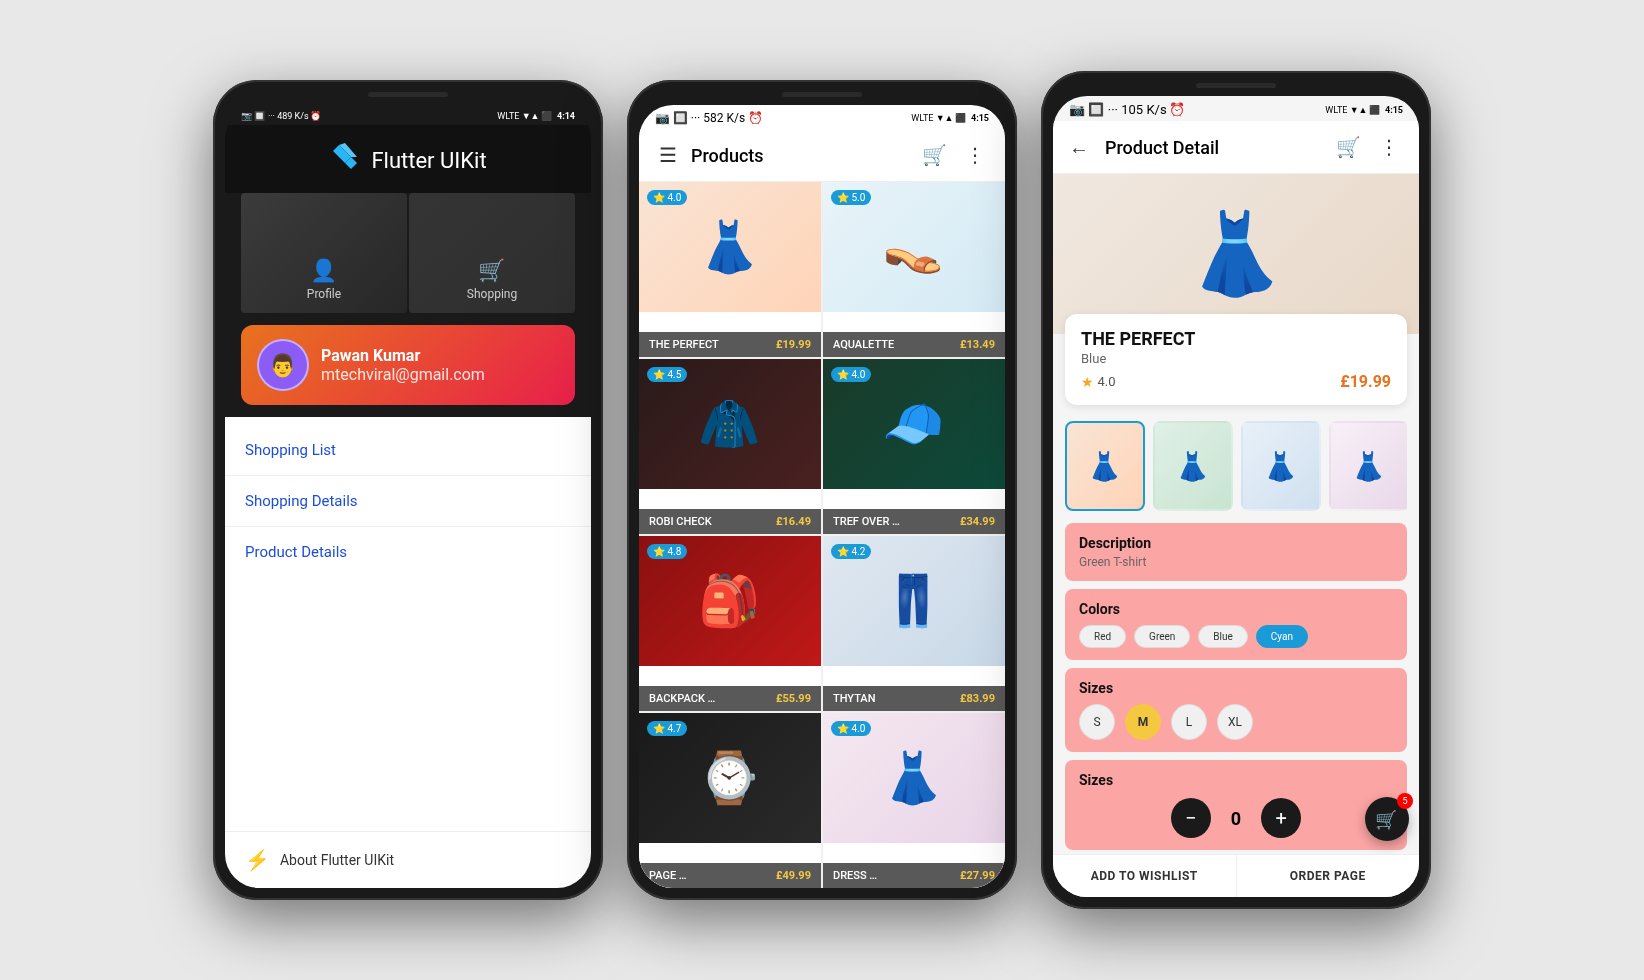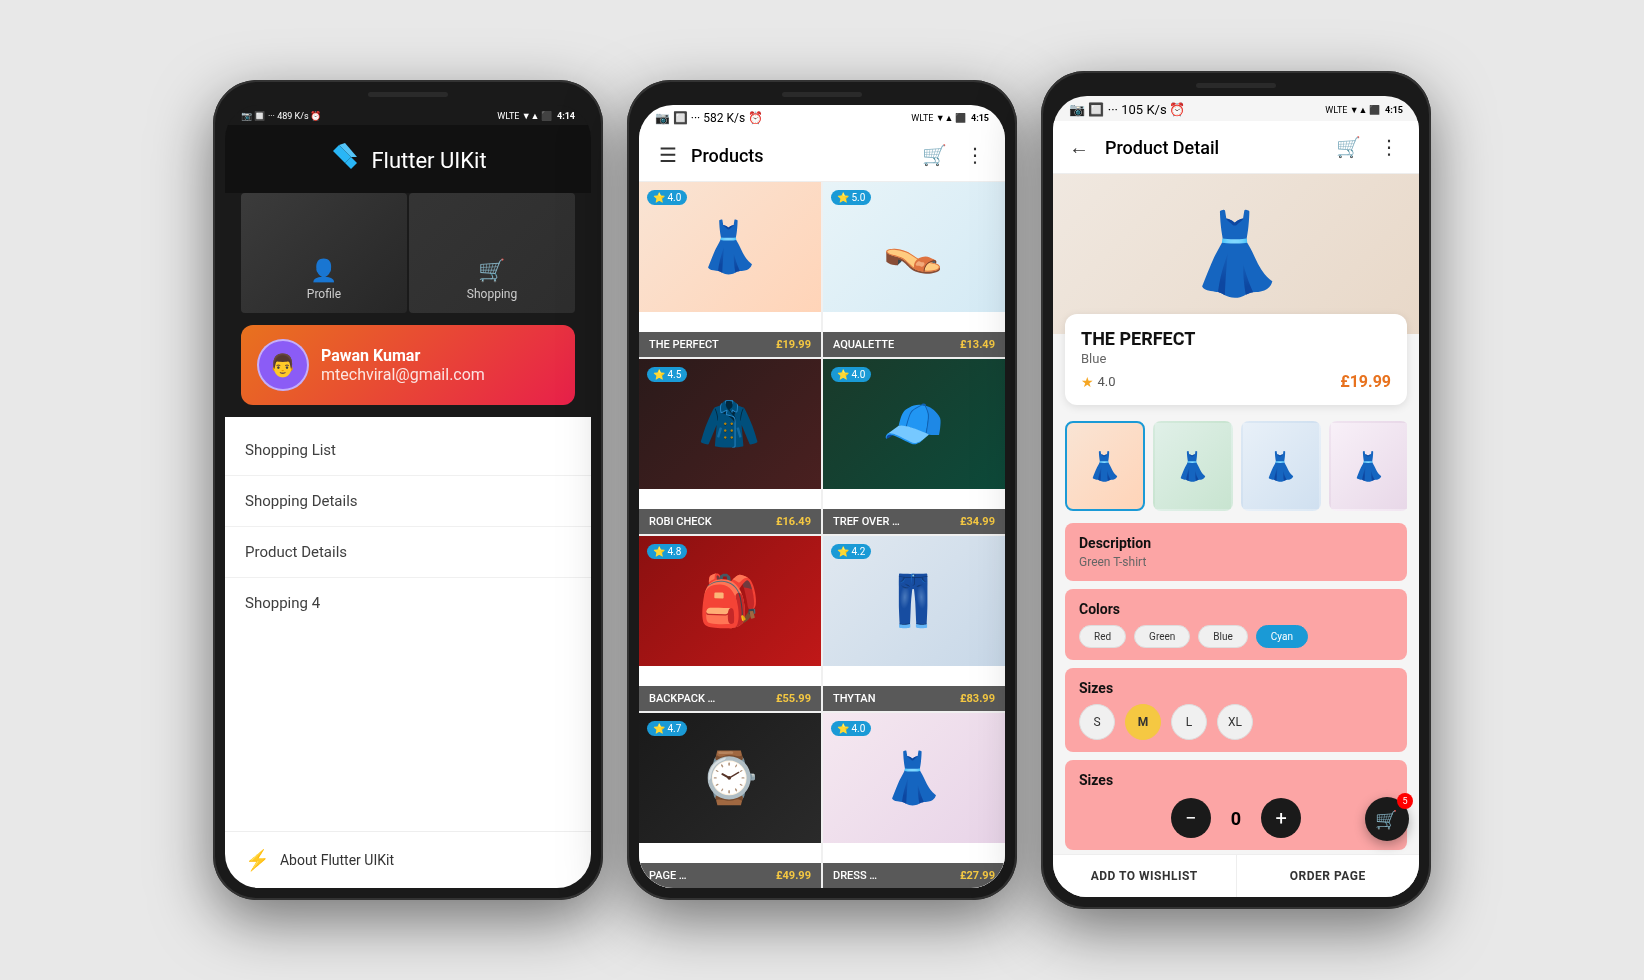--- a/index.html
+++ b/index.html
@@ -113,21 +113,21 @@
       justify-content: center;
       font-size: 22px;
       overflow: hidden;
     }
     .user-name { color: #fff; font-size: 16px; font-weight: bold; }
     .user-email { color: rgba(255,255,255,0.85); font-size: 16px; }
     .menu-list { flex: 1; background: #fff; padding: 8px 0; }
     .menu-item {
       padding: 16px 20px;
       font-size: 15px;
-      color: #404040;
+      color: #1d4ed8;
       border-bottom: 1px solid #f0f0f0;
     }
     .menu-item:last-child { border-bottom: none; }
     .about-section {
       padding: 16px 20px;
       display: flex;
       align-items: center;
       gap: 10px;
       background: #fff;
       border-top: 1px solid #eee;
@@ -394,21 +394,20 @@
       <div>
         <div class="user-name">Pawan Kumar</div>
         <div class="user-email">mtechviral@gmail.com</div>
       </div>
     </div>
 
     <div class="menu-list">
       <div class="menu-item">Shopping List</div>
       <div class="menu-item">Shopping Details</div>
       <div class="menu-item">Product Details</div>
-      <div class="menu-item">Shopping 4</div>
     </div>
 
     <div class="about-section">
       <span class="about-logo">⚡</span>
       <span class="about-text">About Flutter UIKit</span>
     </div>
   </div>
 </div>
 
 <div class="phone">

